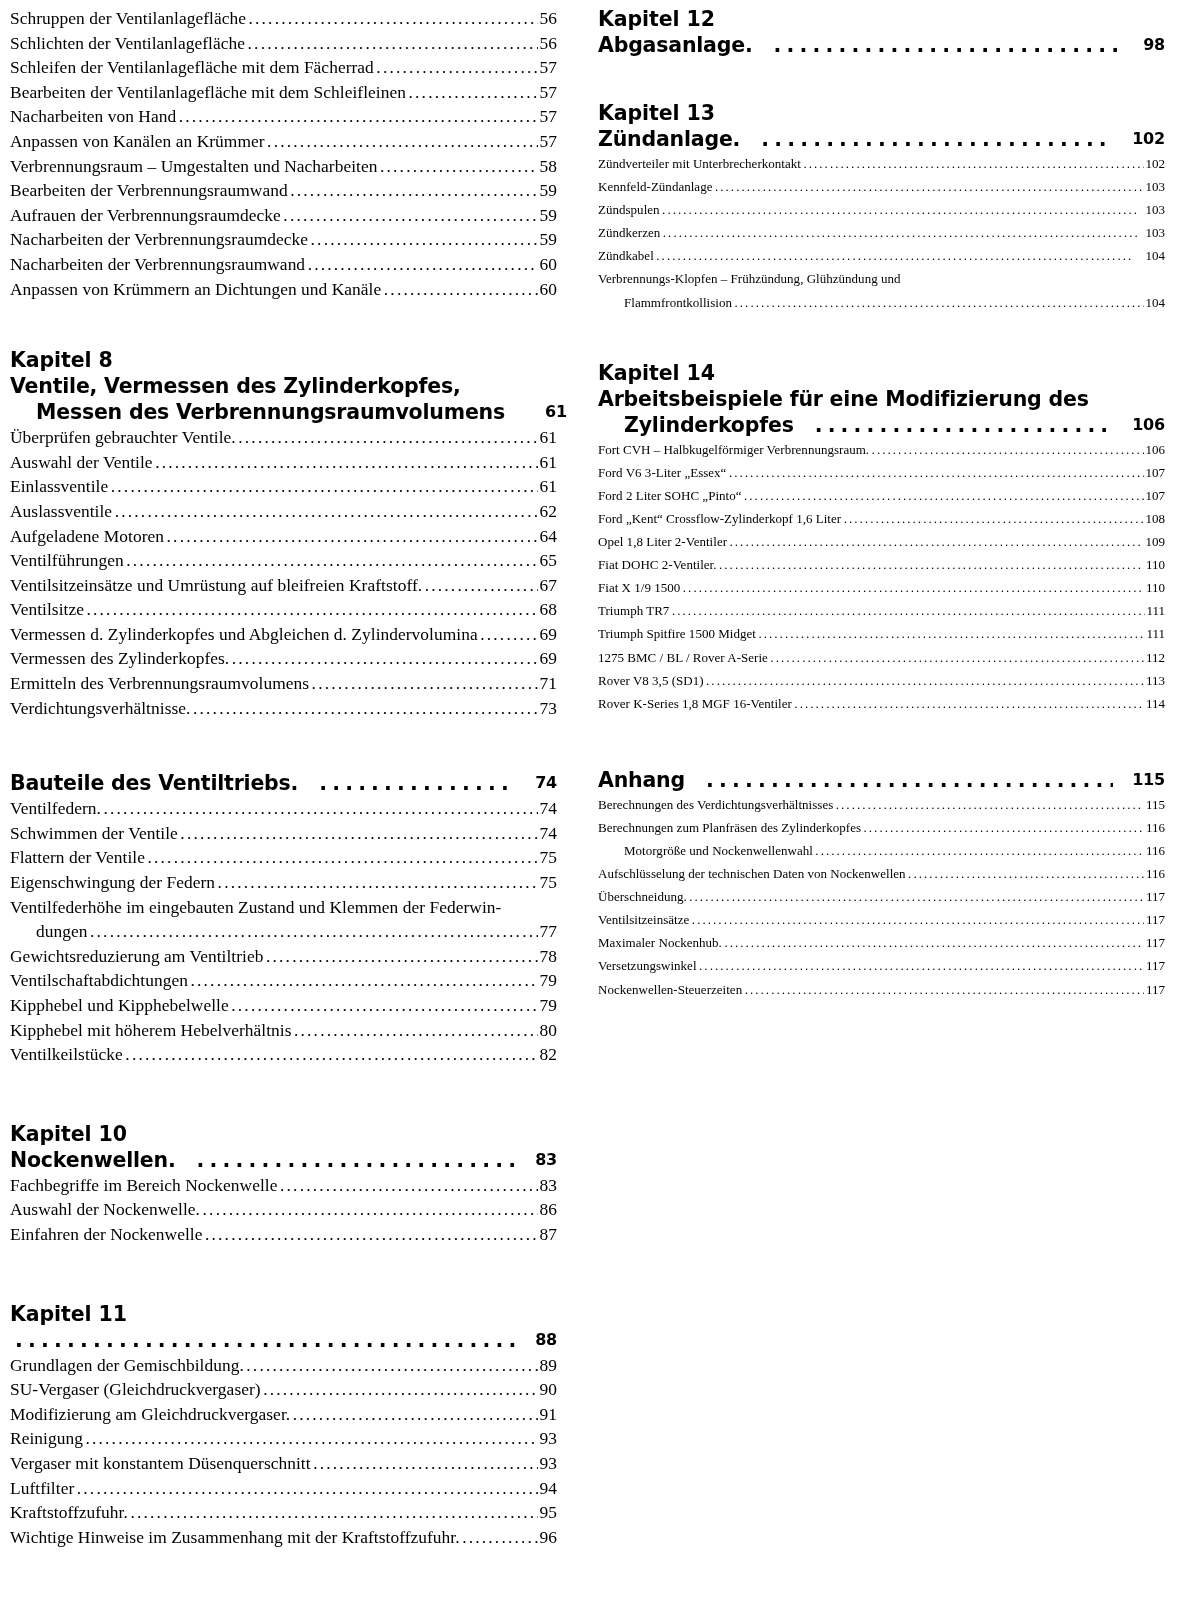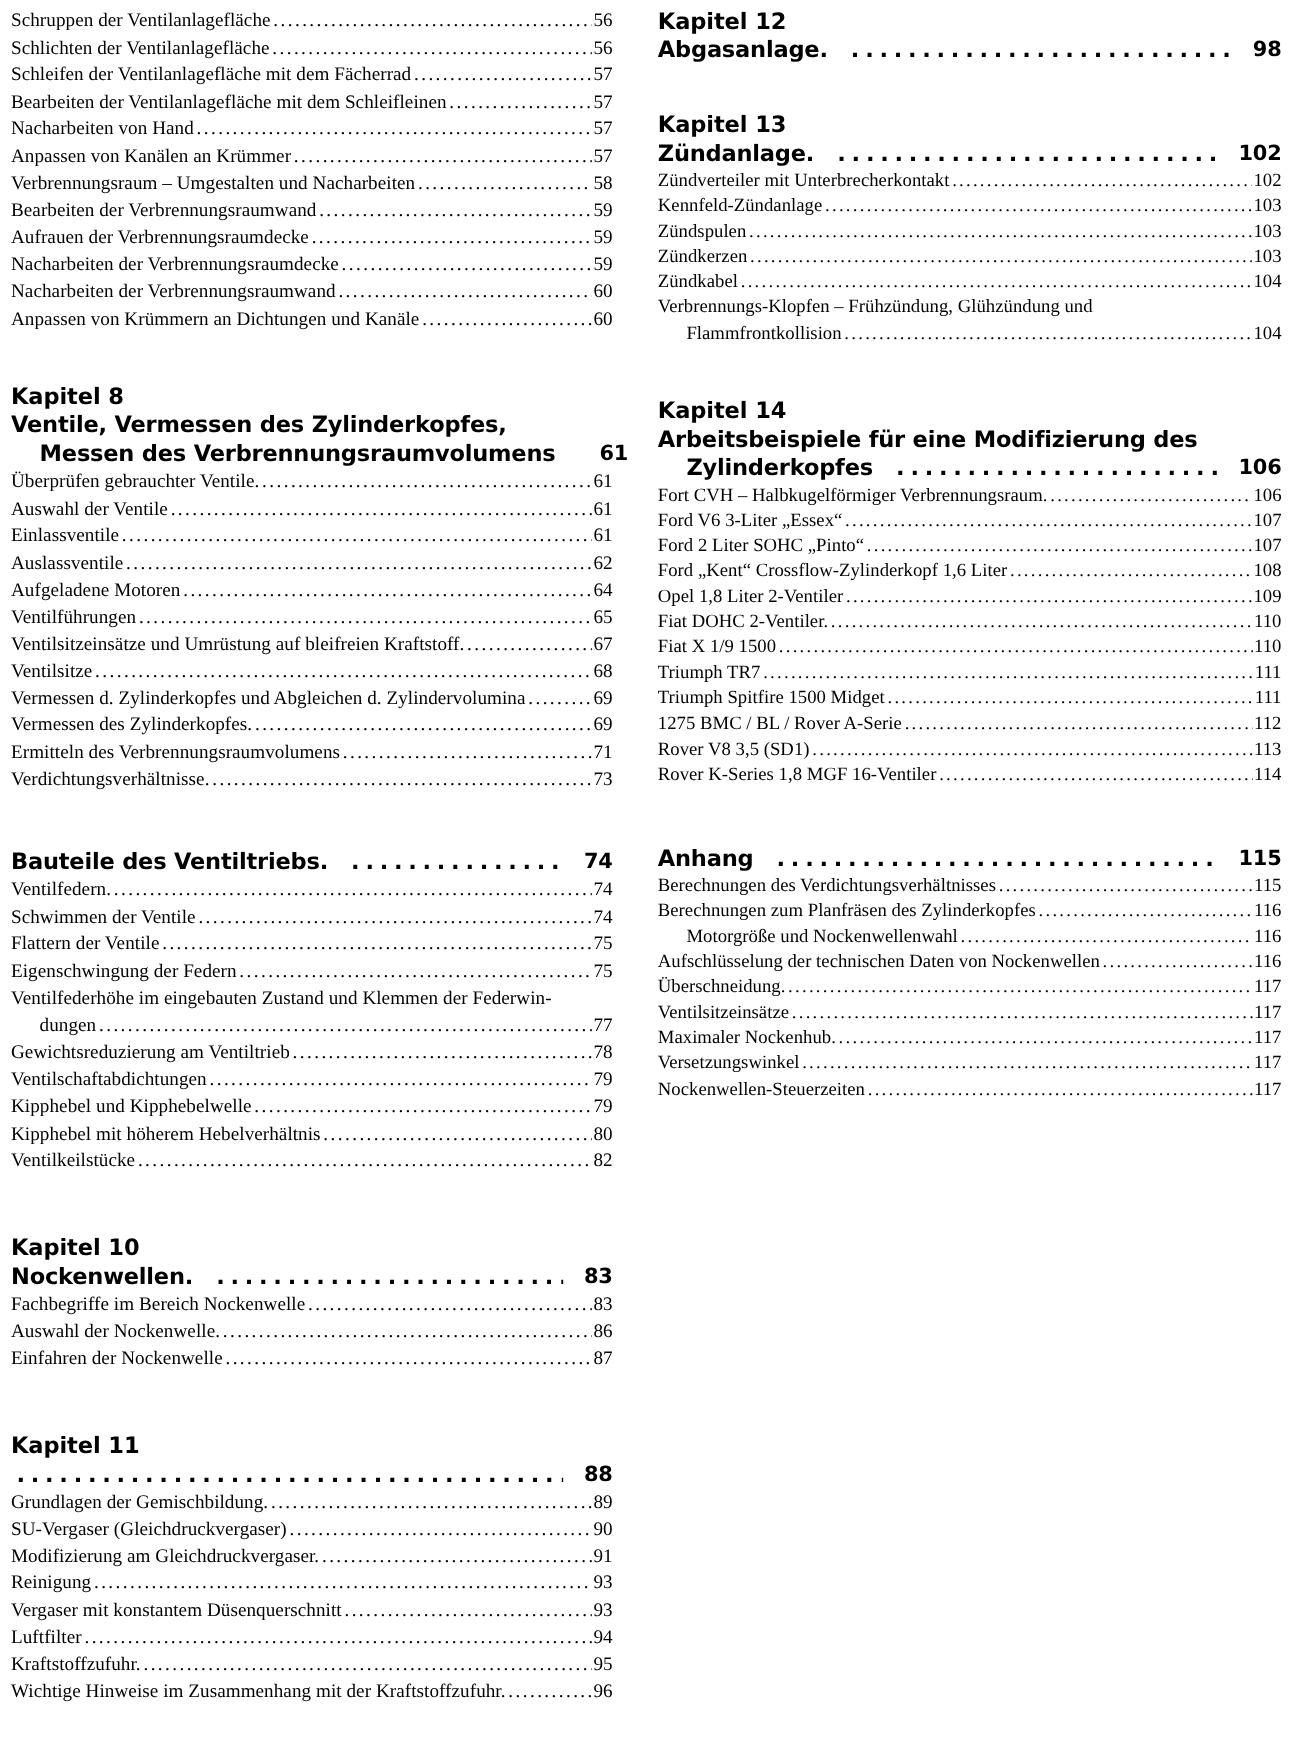--- a/index.html
+++ b/index.html
@@ -61,21 +61,21 @@
   .chapter-title-line .txt { flex: 0 0 auto; }
   .chapter-title-line .dots {
     flex: 1 1 auto;
     overflow: hidden;
     white-space: nowrap;
     margin: 0 3px 0 5px;
     font-size: 20.5px;
     letter-spacing: 5.2px;
     color: #000;
   }
-  .chapter-title-line .pg { flex: 0 0 auto; font-size: 19px; }
+  .chapter-title-line .pg { flex: 0 0 auto; font-size: 16px; }
   .chapter-title-line.nodots .dots { visibility: hidden; }
 
   
   .entry {
     display: flex;
     align-items: baseline;
     white-space: nowrap;
   }
   .entry .txt { flex: 0 0 auto; }
   .entry .dots {
@@ -92,21 +92,21 @@
   
   .col-left .entry {
     font-size: 17.4px;
     line-height: 24.6px;
     letter-spacing: 0.05px;
   }
   .col-left .entry .dots { letter-spacing: 2.2px; }
 
   
   .col-right .entry {
-    font-size: 17px;
+    font-size: 13px;
     line-height: 23.1px;
     letter-spacing: 0.02px;
   }
   .col-right .entry .dots { letter-spacing: 2.05px; }
 </style>
 </head>
 <body>
 
 <div id="page">
   <div class="columns">

